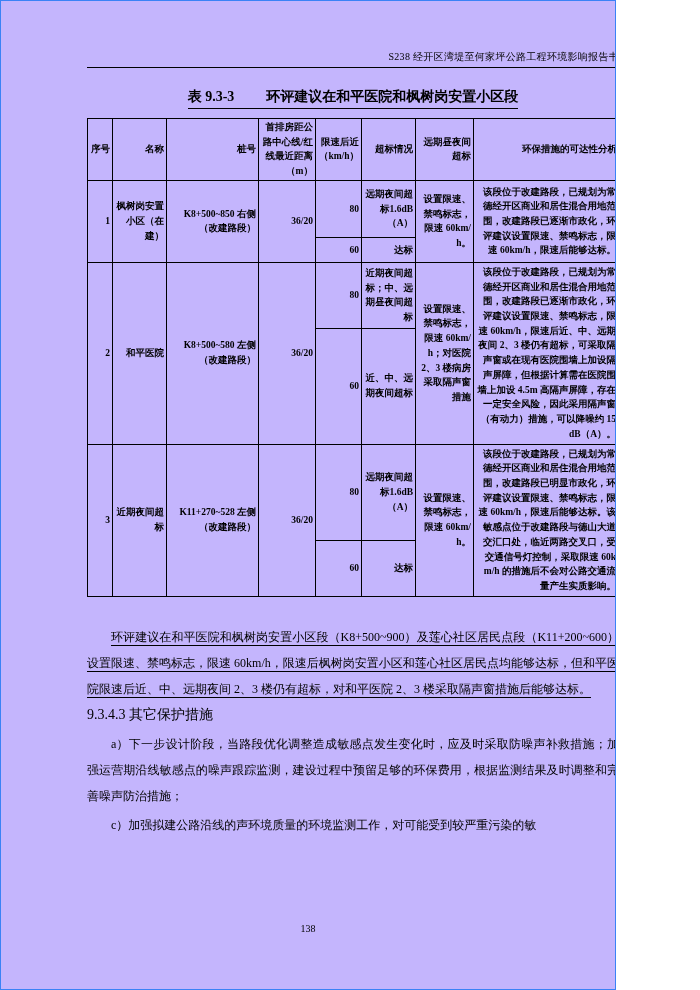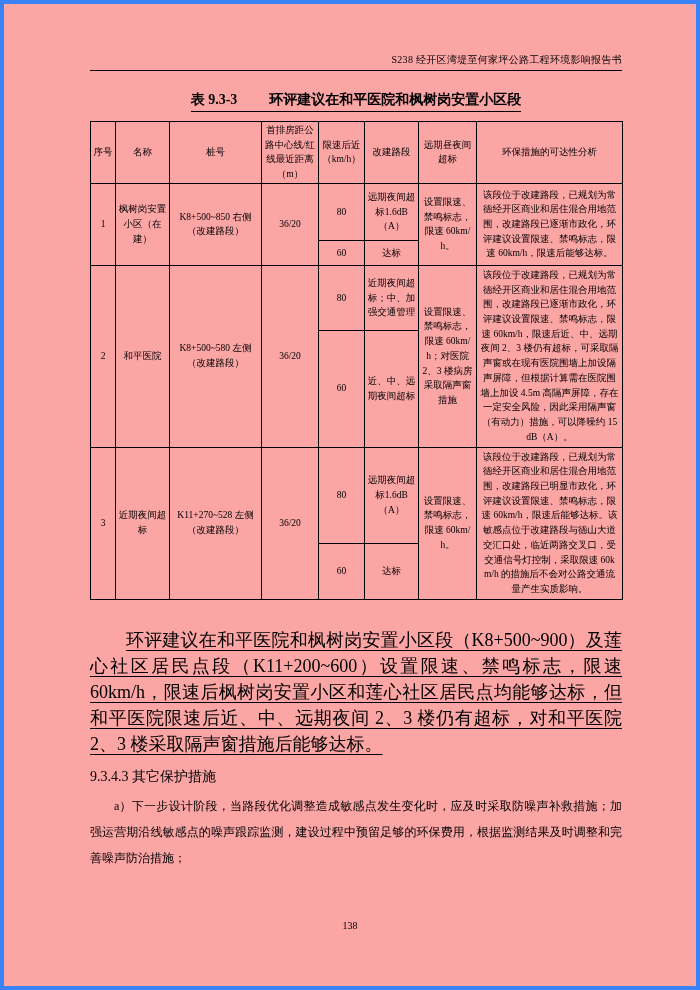--- a/index.html
+++ b/index.html
@@ -3,24 +3,24 @@
 <meta charset="utf-8">
 <style>
   * { margin: 0; padding: 0; box-sizing: border-box; }
   html, body { background: #ffffff; }
   body {
     font-family: "Liberation Serif", "DejaVu Serif", serif;
     color: #000;
   }
   .page {
     position: relative;
-    width: 700px;
+    width: 616px;
     height: 990px;
-    background: #fca5a5;
-    border: 4px solid #3b82f6;
+    background: #c4b5fd;
+    border: 1px solid #3b82f6;
     overflow: hidden;
   }
   .content {
     position: absolute;
     left: 86px;
     top: 0;
     width: 532px;
   }
   
   .report-header {
@@ -53,46 +53,46 @@
     margin-top: 9px;
     width: 532px;
     border-collapse: collapse;
     table-layout: fixed;
     border: 1.6px solid #000;
     font-size: 9.5px;
     line-height: 1.55;
   }
   table.feas th, table.feas td {
     border: 1px solid #000;
-    text-align: center;
+    text-align: right;
     vertical-align: middle;
     padding: 1px 2px;
-    font-weight: normal;
+    font-weight: bold;
     word-break: break-all;
   }
   table.feas td.cell-feasibility { padding: 2px 3px; }
   tr.h-head { height: 50px; }
   tr.h-r1a { height: 57px; }
   tr.h-r1b { height: 25px; }
   tr.h-r2a { height: 61px; }
   tr.h-r2b { height: 109px; }
   tr.h-r3a { height: 89px; }
   tr.h-r3b { height: 51px; }
   
   .summary-paragraph {
     margin-top: 27px;
-    font-size: 18px;
+    font-size: 12px;
     line-height: 26px;
     text-indent: 2em;
     text-align: justify;
     text-decoration: underline;
     text-underline-offset: 4px;
   }
   .section-heading {
-    margin-top: 7px;
+    margin-top: 0;
     font-size: 14px;
     line-height: 26px;
     font-weight: normal;
   }
   .body-paragraph {
     font-size: 12px;
     line-height: 26px;
     text-indent: 2em;
     text-align: justify;
     margin-top: 3px;
@@ -132,21 +132,21 @@
           <col style="width:58px">
           <col style="width:146px">
       </colgroup>
       <tbody>
           <tr class="h-head">
         <th>序号</th>
         <th>名称</th>
         <th>桩号</th>
         <th>首排房距公路中心线/红线最近距离（m）</th>
         <th>限速后近（km/h）</th>
-        <th>改建路段</th>
+        <th>超标情况</th>
         <th>远期昼夜间超标</th>
         <th>环保措施的可达性分析</th>
       </tr>
 
       <tr class="h-r1a">
         <td rowspan="2">1</td>
         <td rowspan="2">枫树岗安置小区（在建）</td>
         <td rowspan="2">K8+500~850 右侧（改建路段）</td>
         <td rowspan="2">36/20</td>
         <td>80</td>
@@ -158,21 +158,21 @@
         <td>60</td>
         <td>达标</td>
       </tr>
 
       <tr class="h-r2a">
         <td rowspan="2">2</td>
         <td rowspan="2">和平医院</td>
         <td rowspan="2">K8+500~580 左侧（改建路段）</td>
         <td rowspan="2">36/20</td>
         <td>80</td>
-        <td>近期夜间超标；中、加强交通管理</td>
+        <td>近期夜间超标；中、远期昼夜间超标</td>
         <td rowspan="2">设置限速、禁鸣标志，限速 60km/h；对医院 2、3 楼病房采取隔声窗措施</td>
         <td rowspan="2" class="cell-feasibility">该段位于改建路段，已规划为常德经开区商业和居住混合用地范围，改建路段已逐渐市政化，环评建议设置限速、禁鸣标志，限速 60km/h，限速后近、中、远期夜间 2、3 楼仍有超标，可采取隔声窗或在现有医院围墙上加设隔声屏障，但根据计算需在医院围墙上加设 4.5m 高隔声屏障，存在一定安全风险，因此采用隔声窗（有动力）措施，可以降噪约 15dB（A）。</td>
       </tr>
       <tr class="h-r2b">
         <td>60</td>
         <td>近、中、远期夜间超标</td>
       </tr>
 
       <tr class="h-r3a">
         <td rowspan="2">3</td>
@@ -189,17 +189,18 @@
         <td>达标</td>
       </tr>
     </tbody>
       </table>
 
     <p class="summary-paragraph">环评建议在和平医院和枫树岗安置小区段（K8+500~900）及莲心社区居民点段（K11+200~600）设置限速、禁鸣标志，限速 60km/h，限速后枫树岗安置小区和莲心社区居民点均能够达标，但和平医院限速后近、中、远期夜间 2、3 楼仍有超标，对和平医院 2、3 楼采取隔声窗措施后能够达标。</p>
 
     <div class="section-heading">9.3.4.3  其它保护措施</div>
 
     <p class="body-paragraph">a）下一步设计阶段，当路段优化调整造成敏感点发生变化时，应及时采取防噪声补救措施；加强运营期沿线敏感点的噪声跟踪监测，建设过程中预留足够的环保费用，根据监测结果及时调整和完善噪声防治措施；</p>
+    <p class="body-paragraph">c）加强拟建公路沿线的声环境质量的环境监测工作，对可能受到较严重污染的敏</p>
 
   </div>
 
   <div class="page-number">138</div>
 </div>
 
 </body></html>

